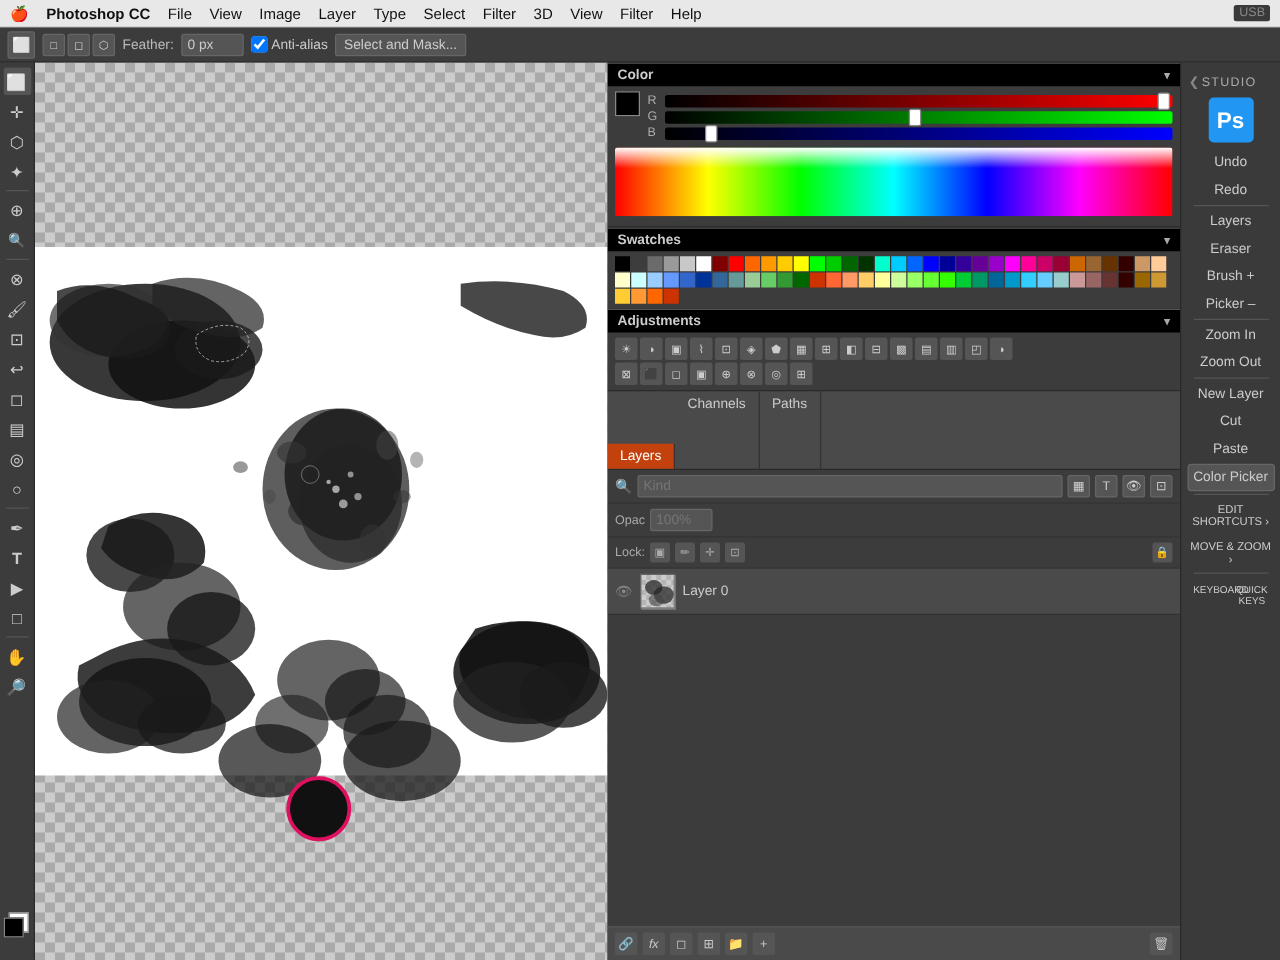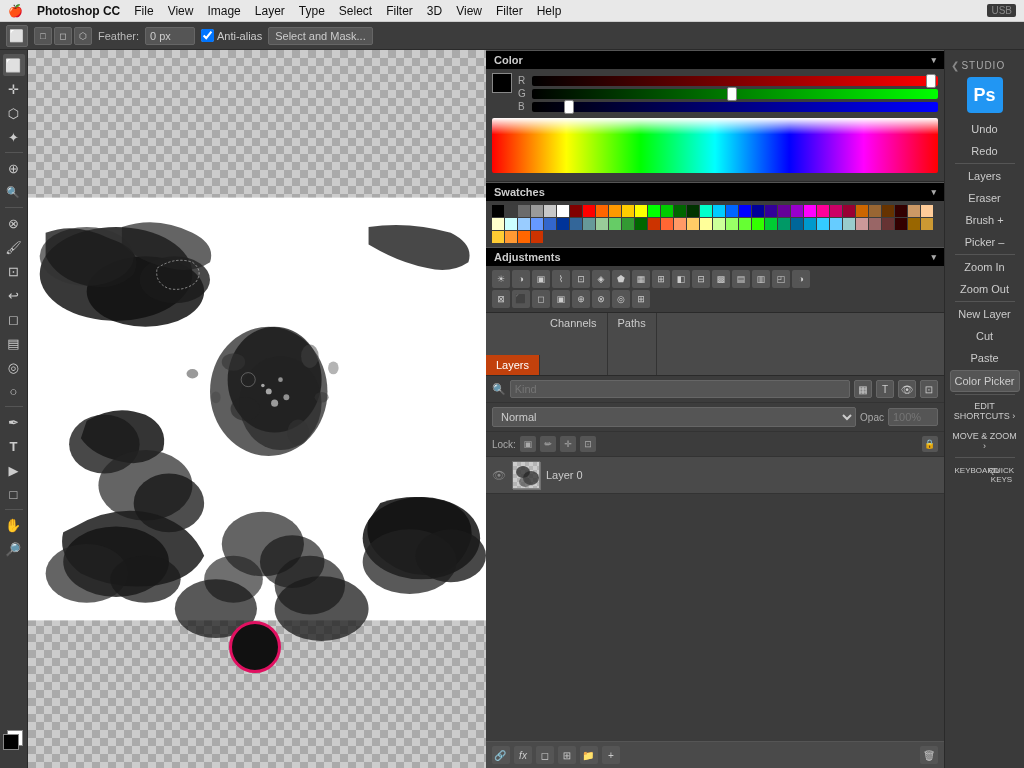--- a/index.html
+++ b/index.html
@@ -706,26 +706,20 @@
       </div>
       <div class="layers-controls">
         <span style="color:#888;font-size:11px;">🔍</span>
         <input class="layer-search" type="text" placeholder="Kind" style="">
         <div class="layer-icon-btn">▦</div>
         <div class="layer-icon-btn">T</div>
         <div class="layer-icon-btn">👁</div>
         <div class="layer-icon-btn">⊡</div>
       </div>
       <div class="layers-blend">
-        <select class="blend-select">
-          <option>Normal</option>
-          <option>Multiply</option>
-          <option>Screen</option>
-          <option>Overlay</option>
-        </select>
         <span class="opacity-label">Opac</span>
         <input class="opacity-input" type="text" placeholder="100%" style="">
       </div>
       <div class="layers-lock">
         <span>Lock:</span>
         <div class="lock-icon">▣</div>
         <div class="lock-icon">✏</div>
         <div class="lock-icon">✛</div>
         <div class="lock-icon">⊡</div>
         <div class="lock-icon" style="margin-left:auto;">🔒</div>

